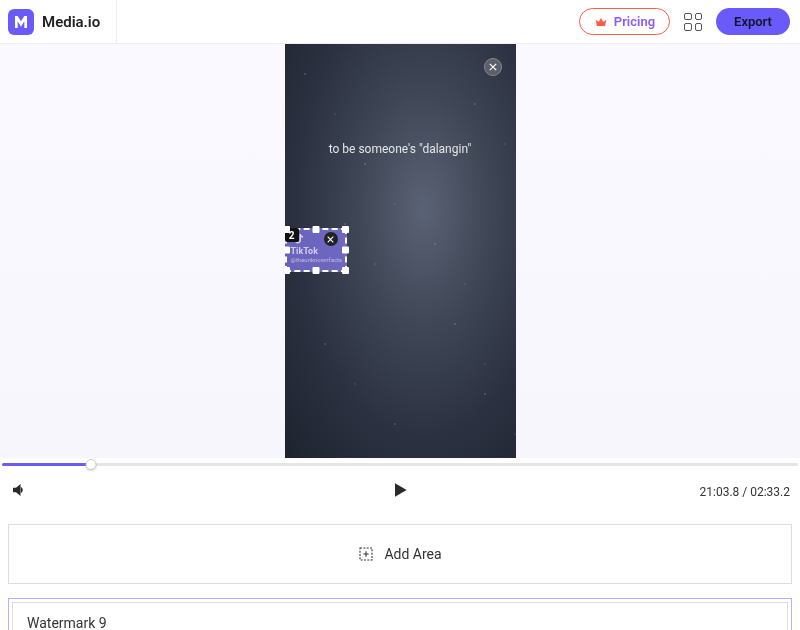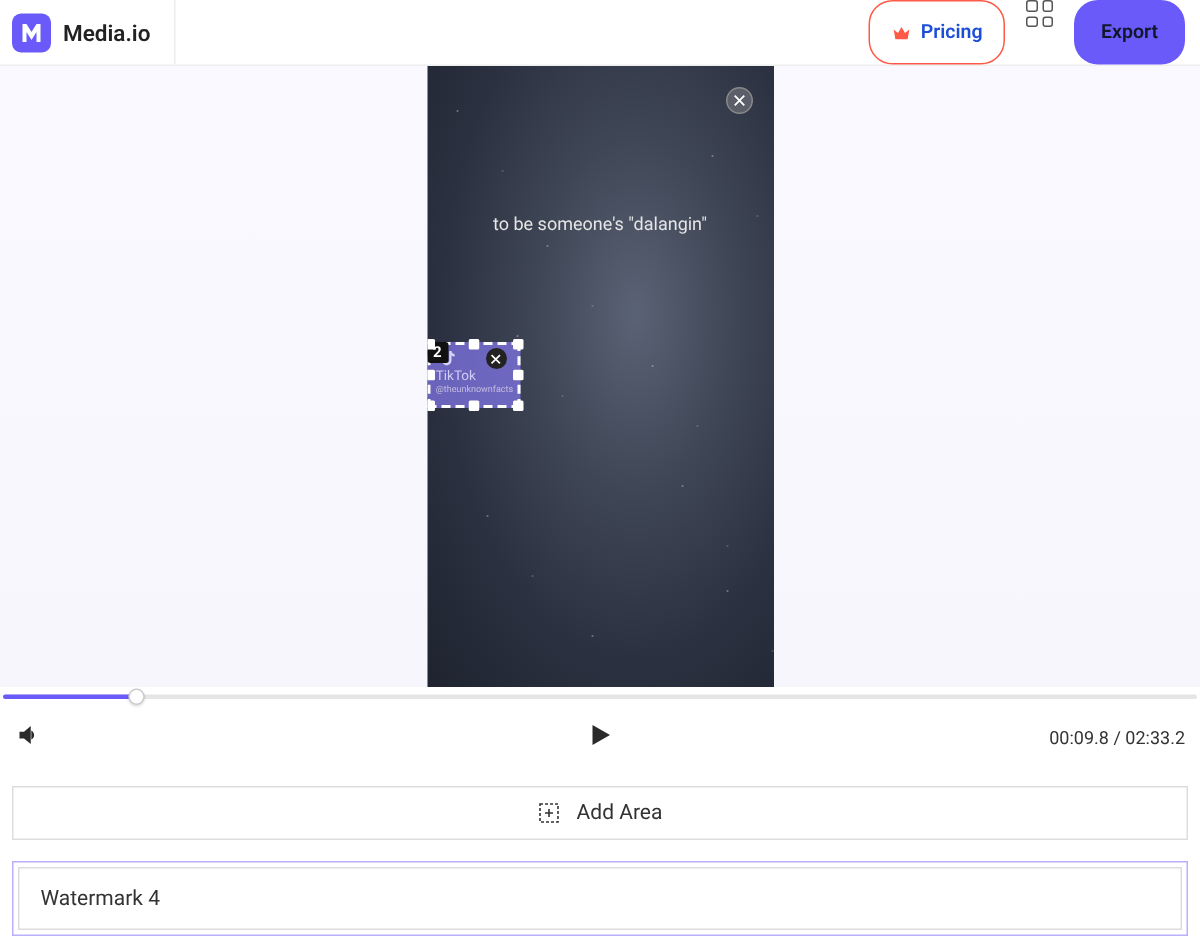--- a/index.html
+++ b/index.html
@@ -2,20 +2,21 @@
 <html><head>
 <meta charset="utf-8">
 <style>
   * { box-sizing: border-box; margin: 0; padding: 0; font-family: -apple-system, BlinkMacSystemFont, "Segoe UI", Roboto, sans-serif; }
   html, body { width: 800px; height: 630px; overflow: hidden; background: #fff; }
 
   
   .header {
     height: 44px;
     display: flex;
+    align-items: center;
     padding: 0 10px 0 8px;
     border-bottom: 1px solid #eee;
     background: #fff;
   }
   .logo-wrap {
     display: flex; align-items: center; gap: 8px;
     padding-right: 16px;
     border-right: 1px solid #eee;
     height: 100%;
   }
@@ -25,21 +26,21 @@
     border-radius: 6px;
     display: flex; align-items: center; justify-content: center;
     color: #fff; font-weight: 700; font-size: 14px;
   }
   .logo-icon svg { width: 16px; height: 16px; }
   .brand { font-size: 15px; font-weight: 600; color: #222; }
   .header-spacer { flex: 1; }
   .pricing-btn {
     display: flex; align-items: center; gap: 6px;
     border: 1.5px solid #ff5a47;
-    color: #1d4ed8;
+    color: #8b5cf6;
     padding: 5px 14px;
     border-radius: 16px;
     font-size: 13px; font-weight: 600;
     background: #fff;
     cursor: pointer;
   }
   .pricing-btn svg { width: 14px; height: 14px; fill: #ff5a47; }
   .apps-icon {
     margin: 0 14px;
     width: 18px; height: 18px;
@@ -120,21 +121,21 @@
     display: flex; align-items: center; justify-content: center;
     border-radius: 2px;
   }
   .sel-close {
     position: absolute; top: 2px; right: 14px; transform: translateX(50%);
     width: 14px; height: 14px; border-radius: 50%; background: #222; color: #fff;
     display: flex; align-items: center; justify-content: center; font-size: 9px; cursor: pointer;
   }
   .tiktok-label {
     position: absolute; left: 4px; top: 16px;
-    color: #d0ccf5; font-size: 9px; font-weight: 400;
+    color: #d0ccf5; font-size: 9px; font-weight: 700;
   }
   .tiktok-sub {
     position: absolute; left: 4px; top: 26px;
     color: #c2bce0; font-size: 6px;
   }
   .tiktok-icon {
     position: absolute; left: 6px; top: 3px;
     width: 12px; height: 12px;
   }
 
@@ -162,21 +163,21 @@
     position: relative;
   }
   .vol-icon svg, .play-icon svg { fill: #2a2a2a; }
   .vol-icon { cursor: pointer; }
   .play-icon { position: absolute; left: 50%; transform: translateX(-50%); cursor: pointer; }
   .time { margin-left: auto; font-size: 12px; color: #333; }
 
   
   .add-area-btn {
     margin: 10px 8px 0 8px;
-    height: 36px;
+    height: 60px;
     border: 1px solid #ddd;
     display: flex; align-items: center; justify-content: center; gap: 10px;
     font-size: 14px; color: #333; cursor: pointer; background: #fff;
   }
   .add-area-icon { width: 16px; height: 16px; }
 
   
   .panel-outer { margin: 14px 8px 0 8px; padding: 3px; background: #fff; border: 1px solid #b9afff; }
   .panel-inner {
     height: 42px; border: 1px solid #ddd;
@@ -256,29 +257,29 @@
     <svg width="18" height="18" viewBox="0 0 24 24">
       <path d="M4 9v6h4l6 5V4L8 9H4zm13 3c0-1.8-1-3.3-2.5-4.1v8.2C16 15.3 17 13.8 17 12z"></path>
     </svg>
   </div>
   <div class="play-icon">
     <svg width="20" height="20" viewBox="0 0 24 24">
       <path d="M6 4l14 8-14 8z"></path>
     </svg>
   </div>
   <div class="time">
-    <span>00:09.8</span> / <span>02:33.2</span>
+    <span>21:03.8</span> / <span>02:33.2</span>
   </div>
 </div>
 
 <div class="add-area-btn">
   <svg class="add-area-icon" viewBox="0 0 24 24">
     <path fill="none" stroke="#333" stroke-width="1.6" stroke-dasharray="3 2" d="M3 3h18v18H3z"></path>
     <path stroke="#333" stroke-width="1.6" d="M12 8v8M8 12h8"></path>
   </svg>
   <span>Add Area</span>
 </div>
 
 <div class="panel-outer">
   <div class="panel-inner">
-    <span>Watermark 4</span>
+    <span>Watermark 9</span>
   </div>
 </div>
 
 </body></html>

